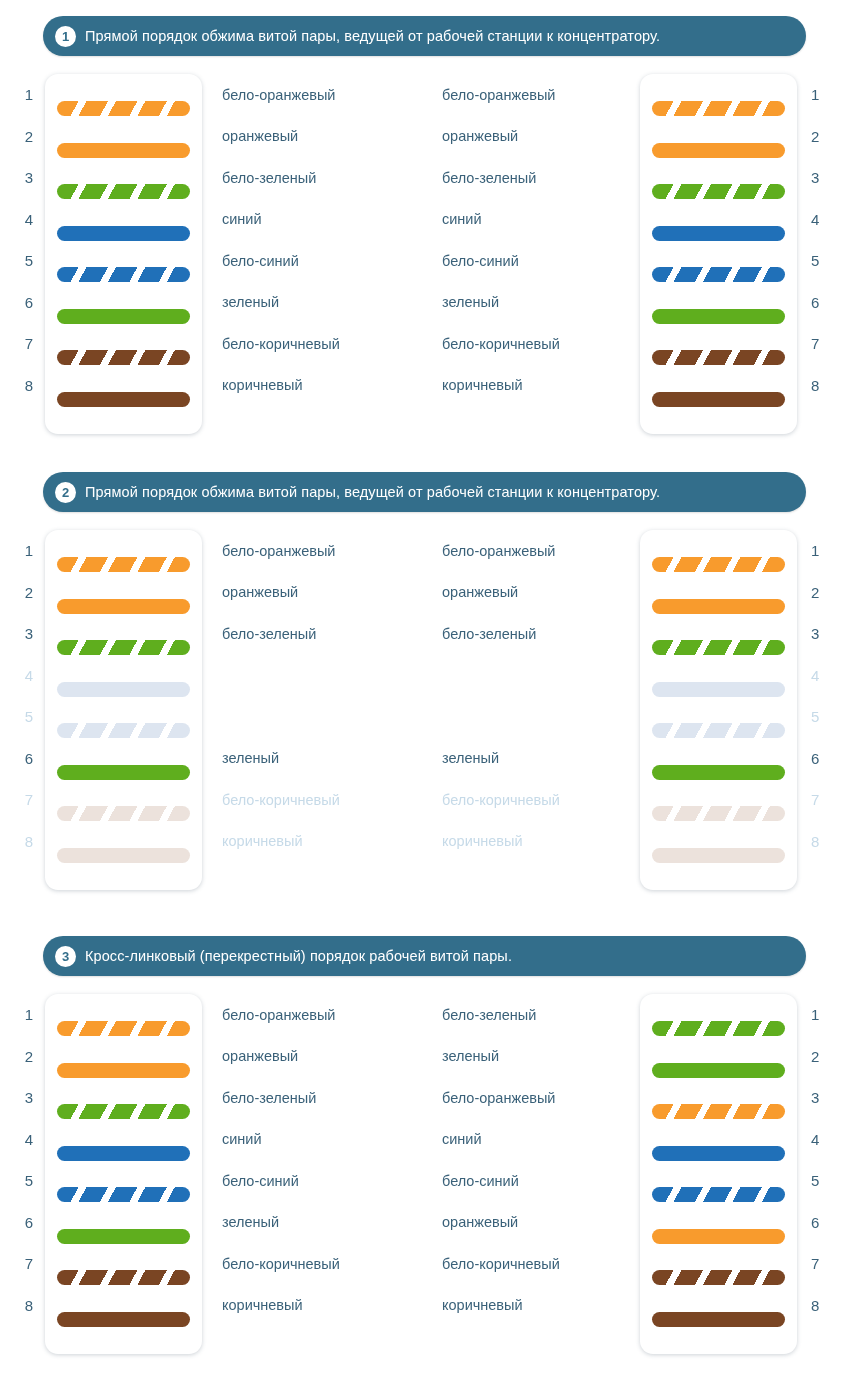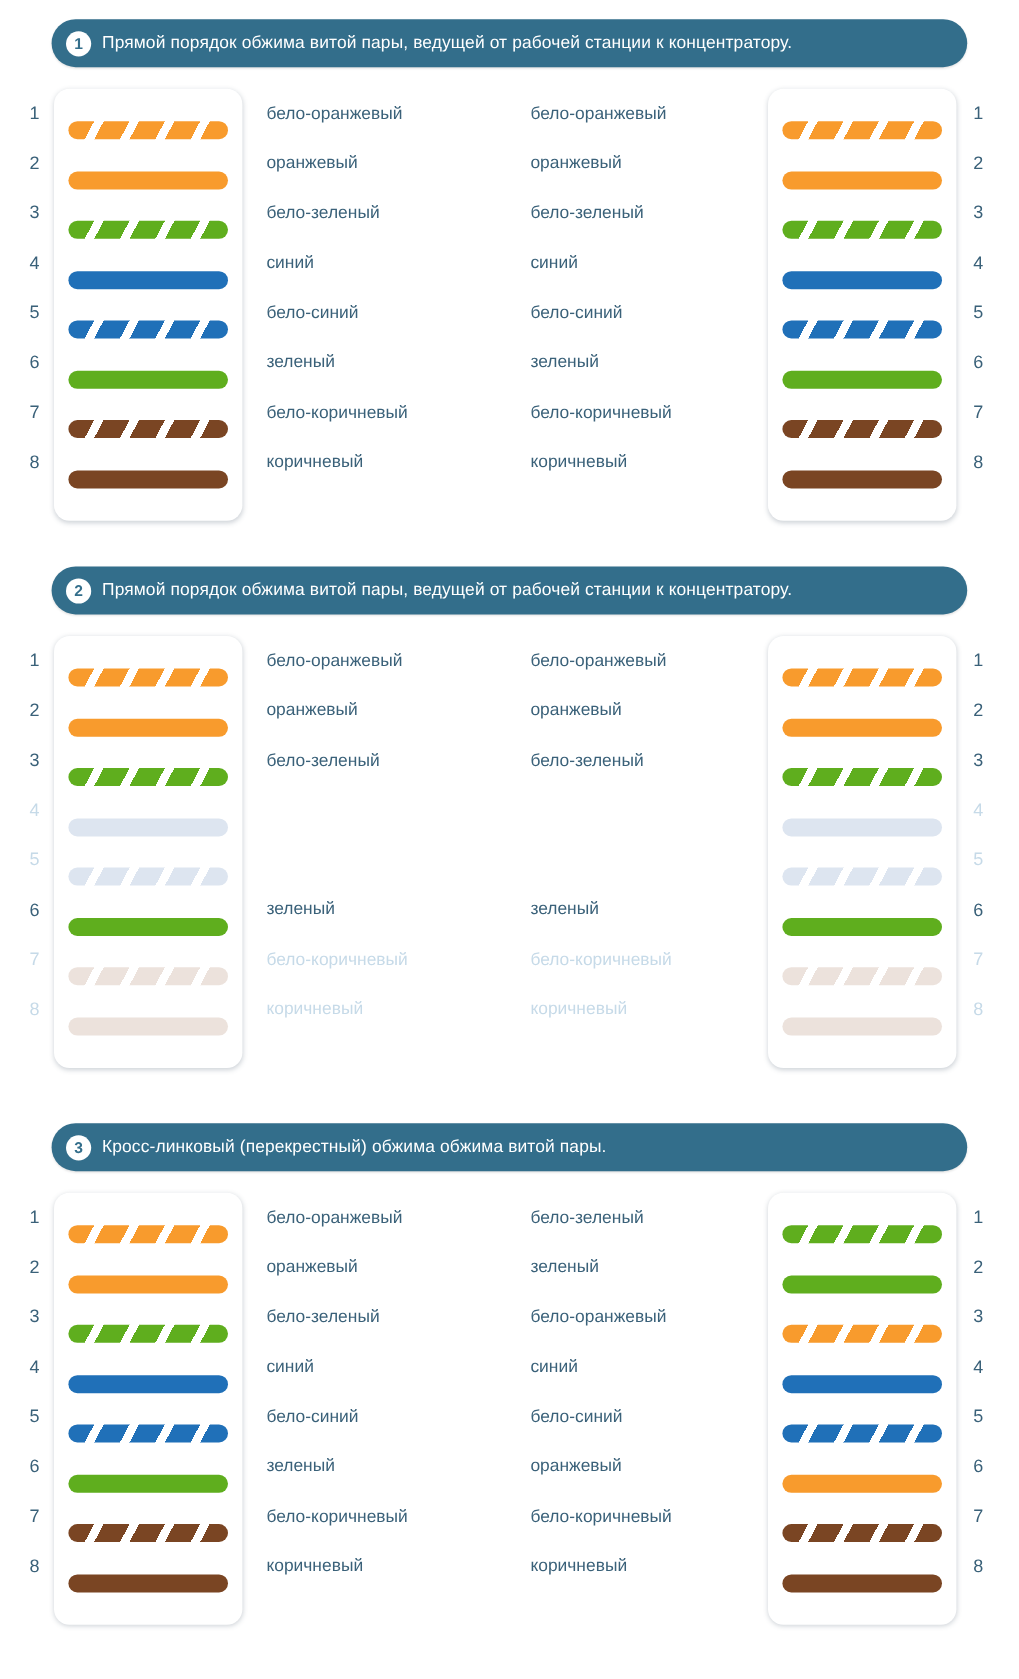--- a/index.html
+++ b/index.html
@@ -307,21 +307,21 @@
           <div class="num dim">5</div>
           <div class="num">6</div>
           <div class="num dim">7</div>
           <div class="num dim">8</div>
         </div>
       </div>
     </div>
     <div class="section" id="sec2">
       <div class="section-header">
         <div class="badge">3</div>
-        <div class="section-title">Кросс-линковый (перекрестный) обжима обжима витой пары.</div>
+        <div class="section-title">Кросс-линковый (перекрестный) порядок рабочей витой пары.</div>
       </div>
       <div class="section-body">
         <div class="numcol left">
           <div class="num">1</div>
           <div class="num">2</div>
           <div class="num">3</div>
           <div class="num">4</div>
           <div class="num">5</div>
           <div class="num">6</div>
           <div class="num">7</div>

